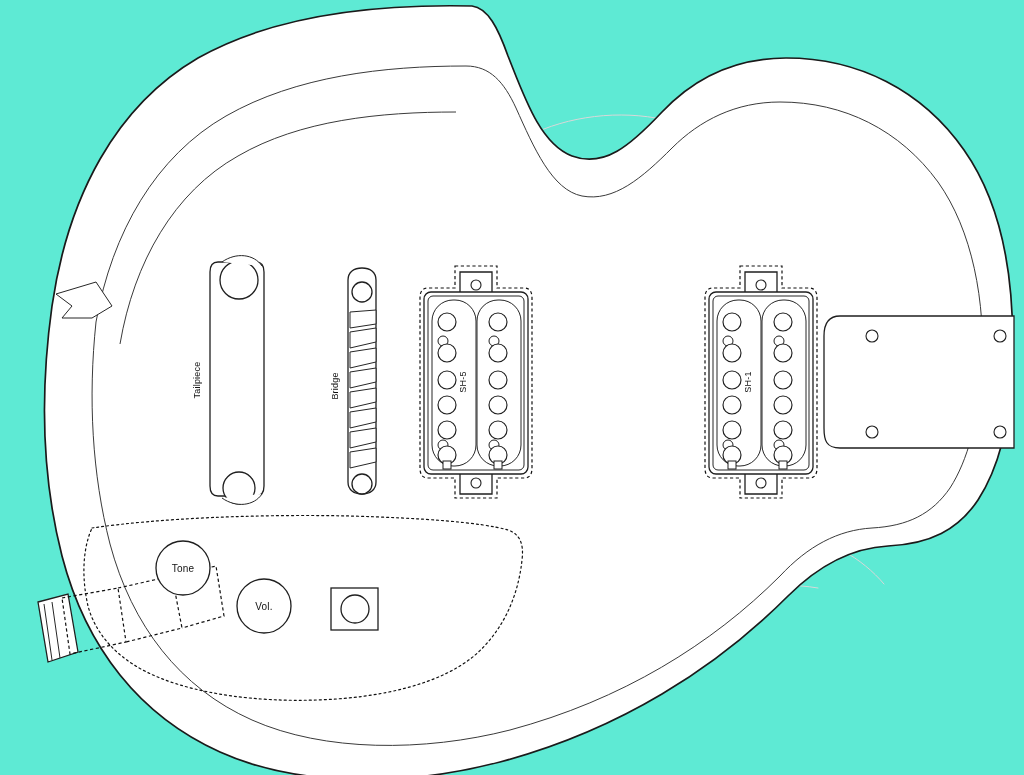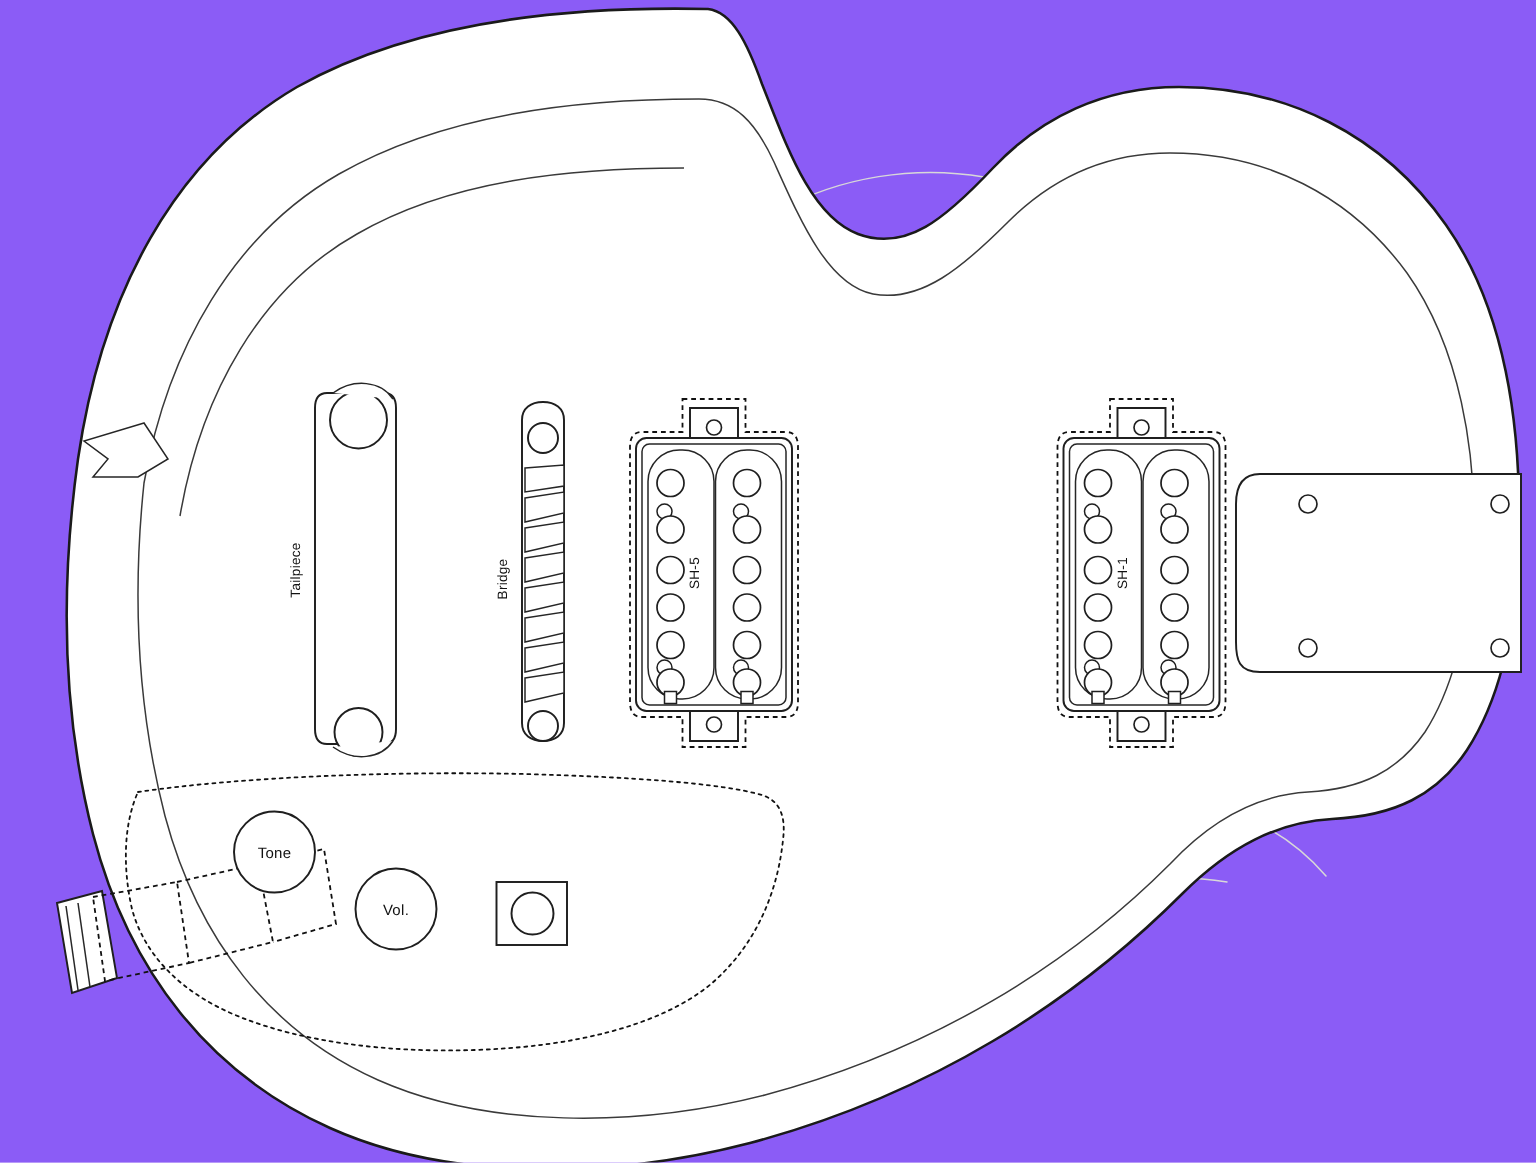--- a/index.html
+++ b/index.html
@@ -1,21 +1,21 @@
 <!DOCTYPE html>
 <html><head>
 <meta charset="utf-8">
 <title>Guitar Body Routing Template</title>
 <style>
   html,body{margin:0;padding:0;background:#ffffff;}
   body{
     font-family:"Liberation Sans", sans-serif;
     width:1024px;height:775px;overflow:hidden;position:relative;
   }
-  #stage{position:absolute;left:0;top:0;width:1024px;height:775px;background:#8b5cf6;}
+  #stage{position:absolute;left:0;top:0;width:1024px;height:775px;background:#5eead4;}
   svg#drawing{position:absolute;left:0;top:0;width:1024px;height:775px;display:block;}
 
   .body-outline{fill:#ffffff;stroke:#1a1a1a;stroke-width:1.7;}
   .body-inner{fill:none;stroke:#3a3a3a;stroke-width:1.0;}
   .grain{fill:none;stroke:#d8d8d8;stroke-width:1.0;stroke-linejoin:round;stroke-linecap:round;}
   .hw{fill:#ffffff;stroke:#1f1f1f;stroke-width:1.3;}
   .hw-thin{fill:#ffffff;stroke:#262626;stroke-width:1.0;}
   .route-dash{fill:none;stroke:#111;stroke-width:1.2;stroke-dasharray:3.2 2.6;}
   .cav-dash{fill:none;stroke:#111;stroke-width:1.2;stroke-dasharray:2.0 3.0;stroke-linecap:round;}
   .pole{fill:#ffffff;stroke:#1f1f1f;stroke-width:1.15;}

